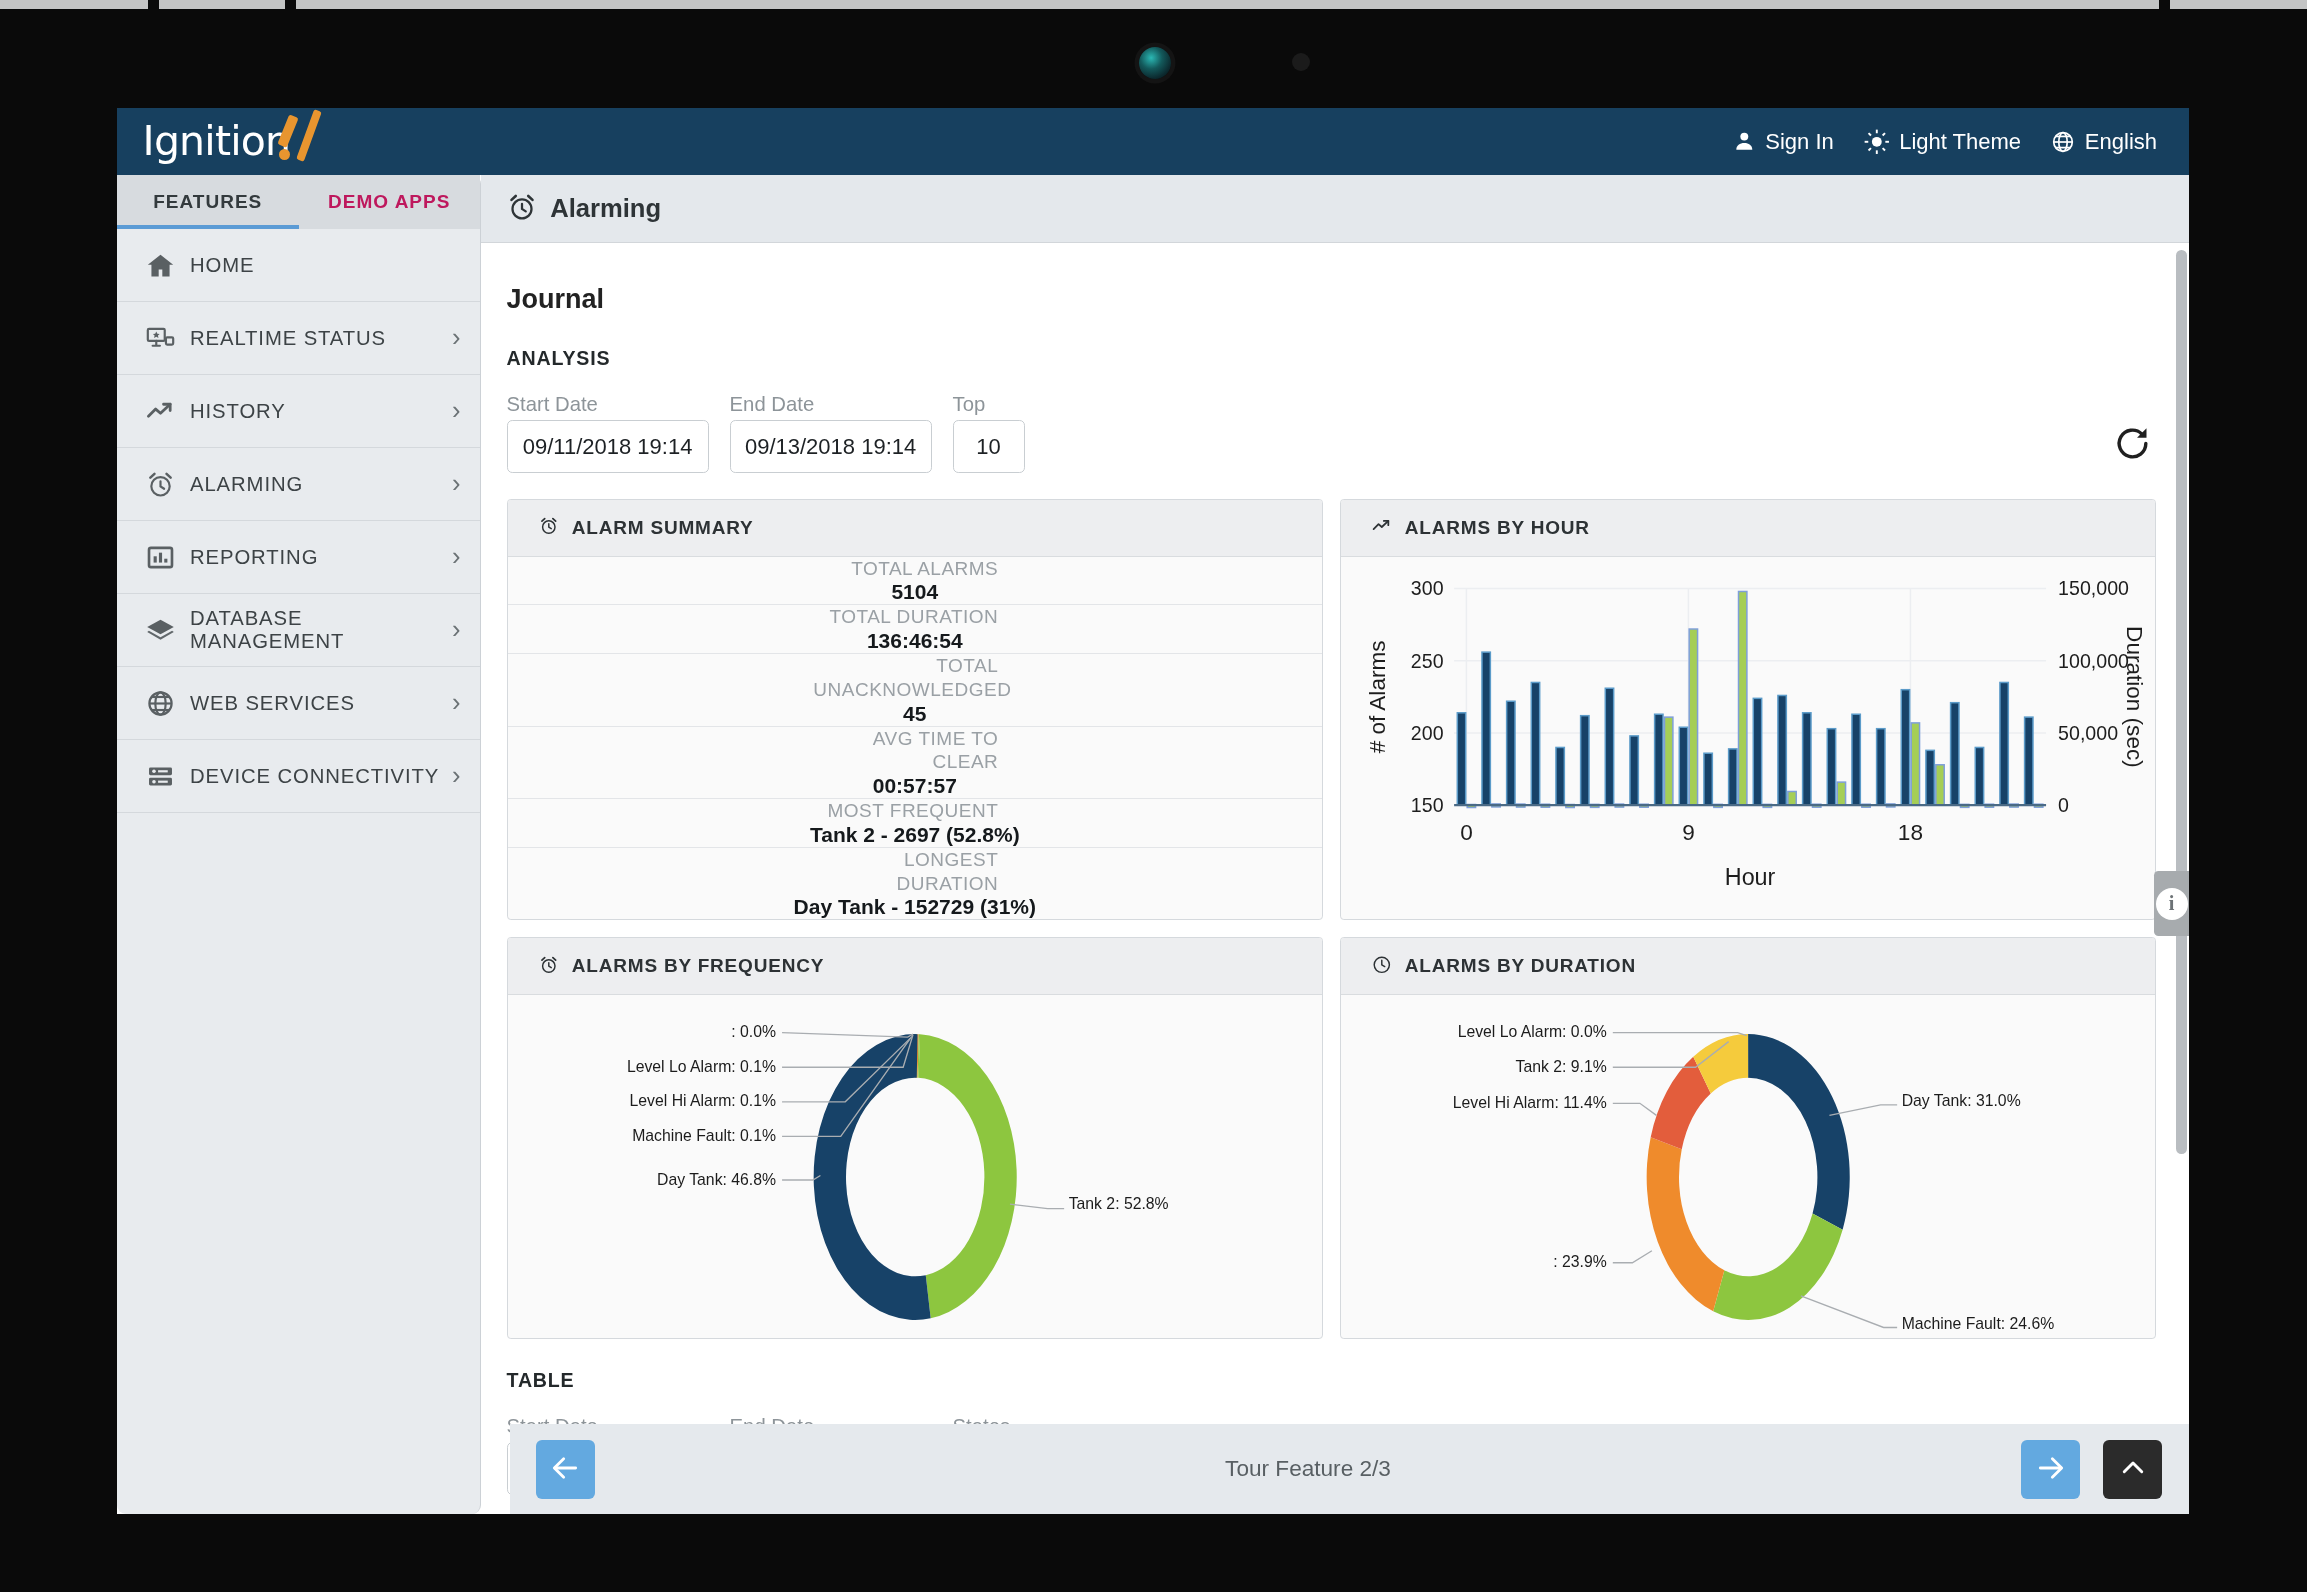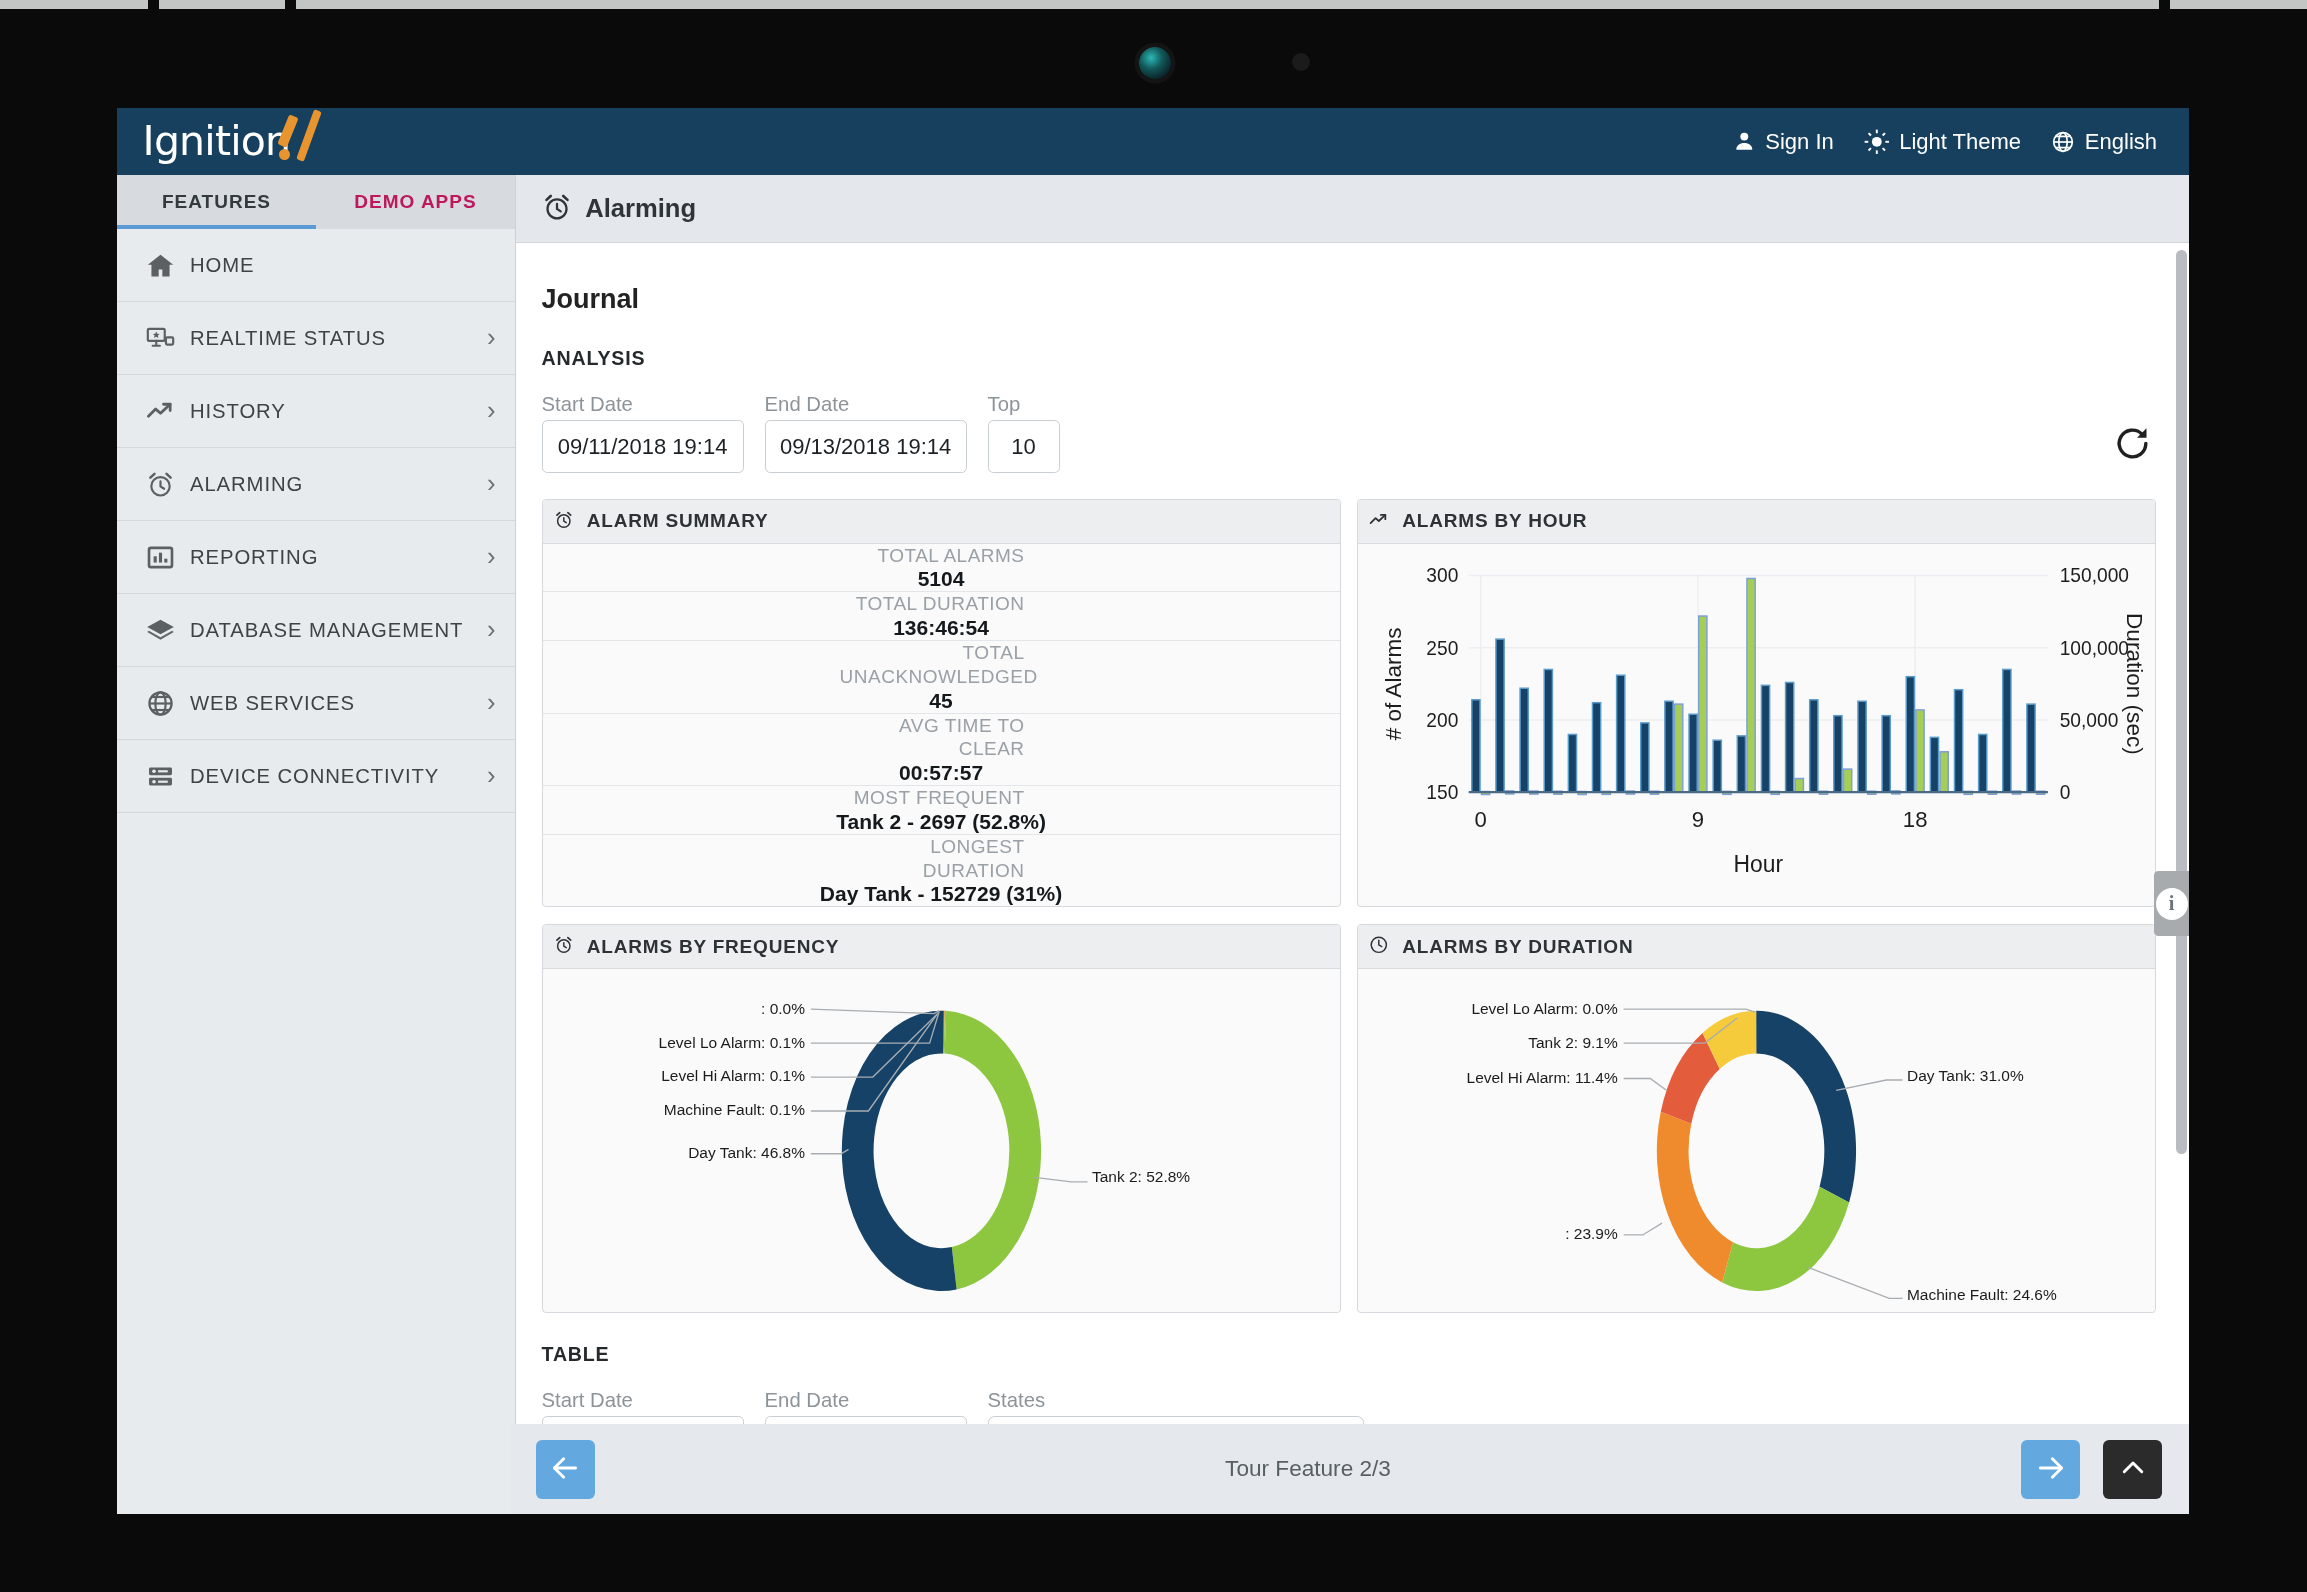--- a/index.html
+++ b/index.html
@@ -67,21 +67,21 @@
   .tb-item {
     display: flex; align-items: center; gap: 9.8px;
     color: #fff; font-size: 22px; cursor: pointer; white-space: nowrap;
   }
   .tb-icon { display: flex; align-items: center; justify-content: center; }
 
   
   #body { position: absolute; left: 0; top: 67px; width: 100%; height: 1339px; display: flex; }
 
   
-  #sidebar { width: 399px; background: #E8EBEE; border-right: 0.8px solid #ccd1d6; flex: none; }
+  #sidebar { width: 364px; background: #E8EBEE; border-right: 0.8px solid #ccd1d6; flex: none; border-radius: 9px; }
   #tabs { display: flex; height: 54px; background: #D7DBDF; }
   .tab {
     flex: 1; display: flex; align-items: center; justify-content: center;
     font-size: 19px; font-weight: bold; letter-spacing: 1px; color: #be185d;
     cursor: pointer; position: relative; background: #D7DBDF;
   }
   .tab.active { color: #333a3d; background: #D7DBDF; }
   .tab.active::after {
     content:''; position:absolute; left:0; right:0; bottom:0; height:4.5px; background:#5B9BD5;
   }
@@ -126,22 +126,22 @@
   }
 
   
   #cards {
     display: grid; grid-template-columns: 1fr 1fr; gap: 16.6px; margin-top: 25.6px;
   }
   .card {
     border: 0.8px solid #d5d9dd; border-radius: 3.8px; background: #FAFAFA; overflow: hidden;
   }
   .card-head {
-    height: 44px; background: #EDEEF0; border-bottom: 0.8px solid #d9dcdf;
-    display: flex; align-items: center; gap: 13.6px; padding-left: 11px;
+    height: 57px; background: #EDEEF0; border-bottom: 0.8px solid #d9dcdf;
+    display: flex; align-items: center; gap: 13.6px; padding-left: 31px;
   }
   .card-head-title {
     font-size: 19px; font-weight: bold; letter-spacing: 0.8px; color: #2d3235;
   }
 
   
   .sum-row { display: flex; align-items: center; border-bottom: 0.8px solid #e3e5e8; min-height: 45px; flex-direction: column; }
   .sum-row:last-child { border-bottom: none; }
   .sum-key {
     width: 203px; flex: none; text-align: right; padding-right: 18px;

